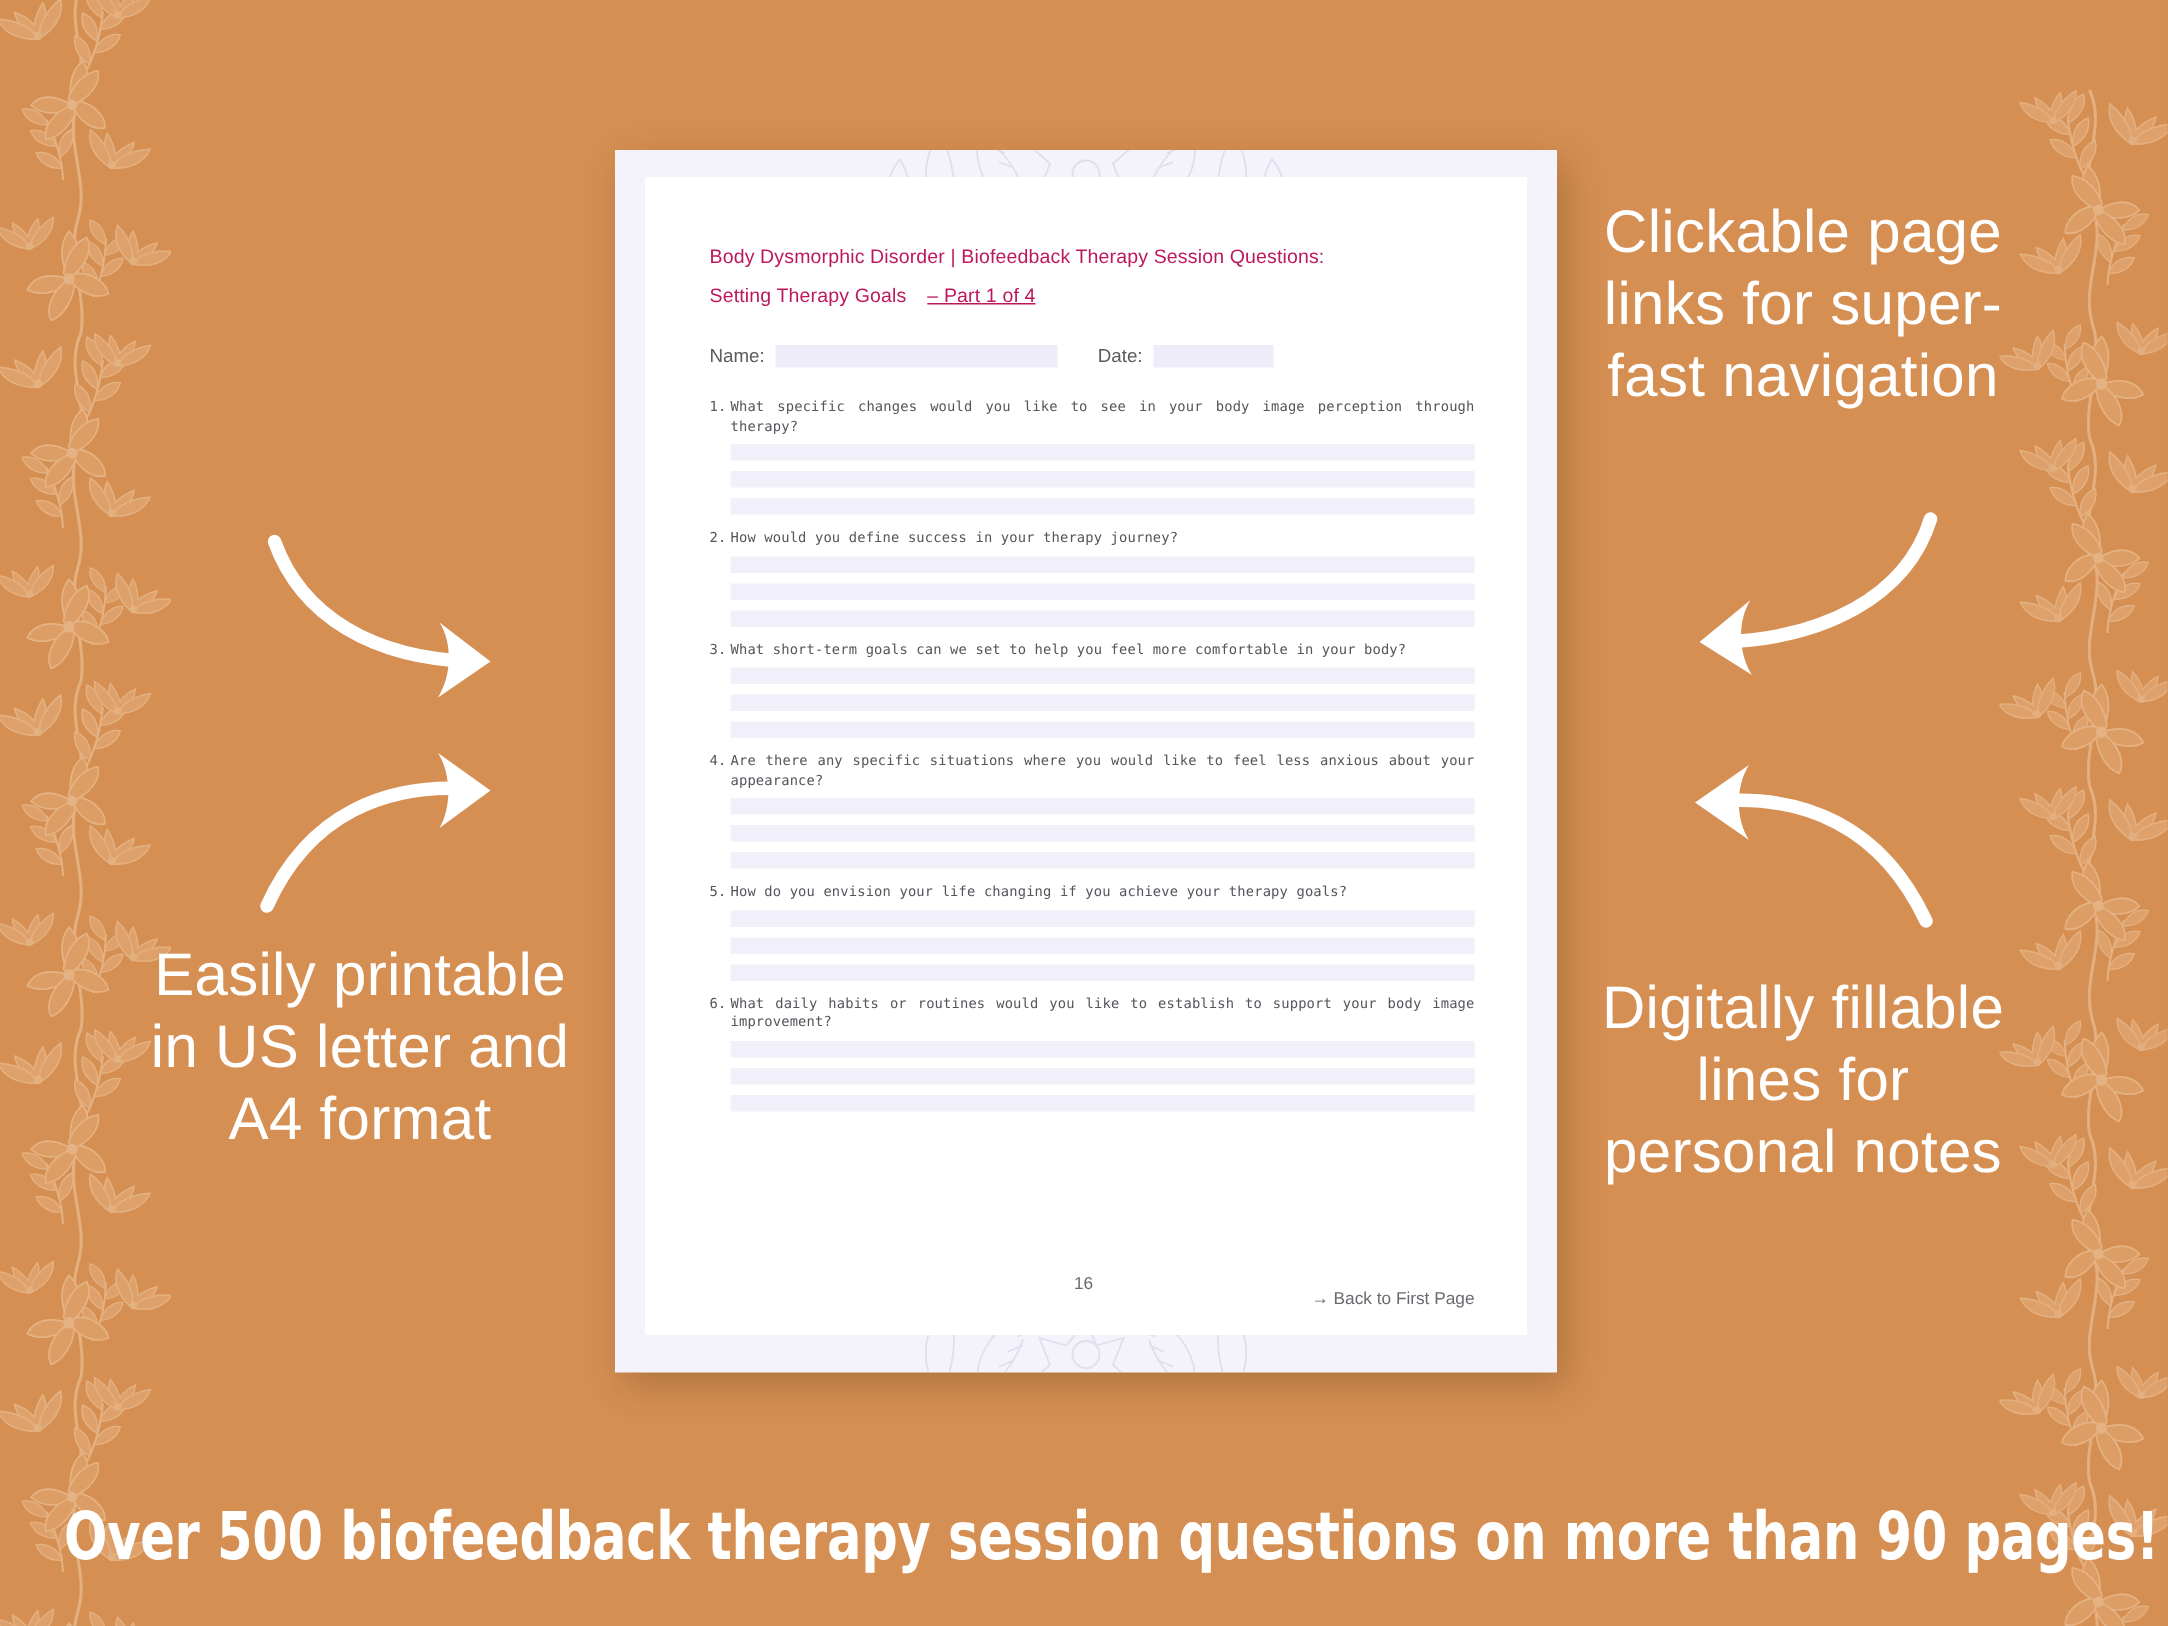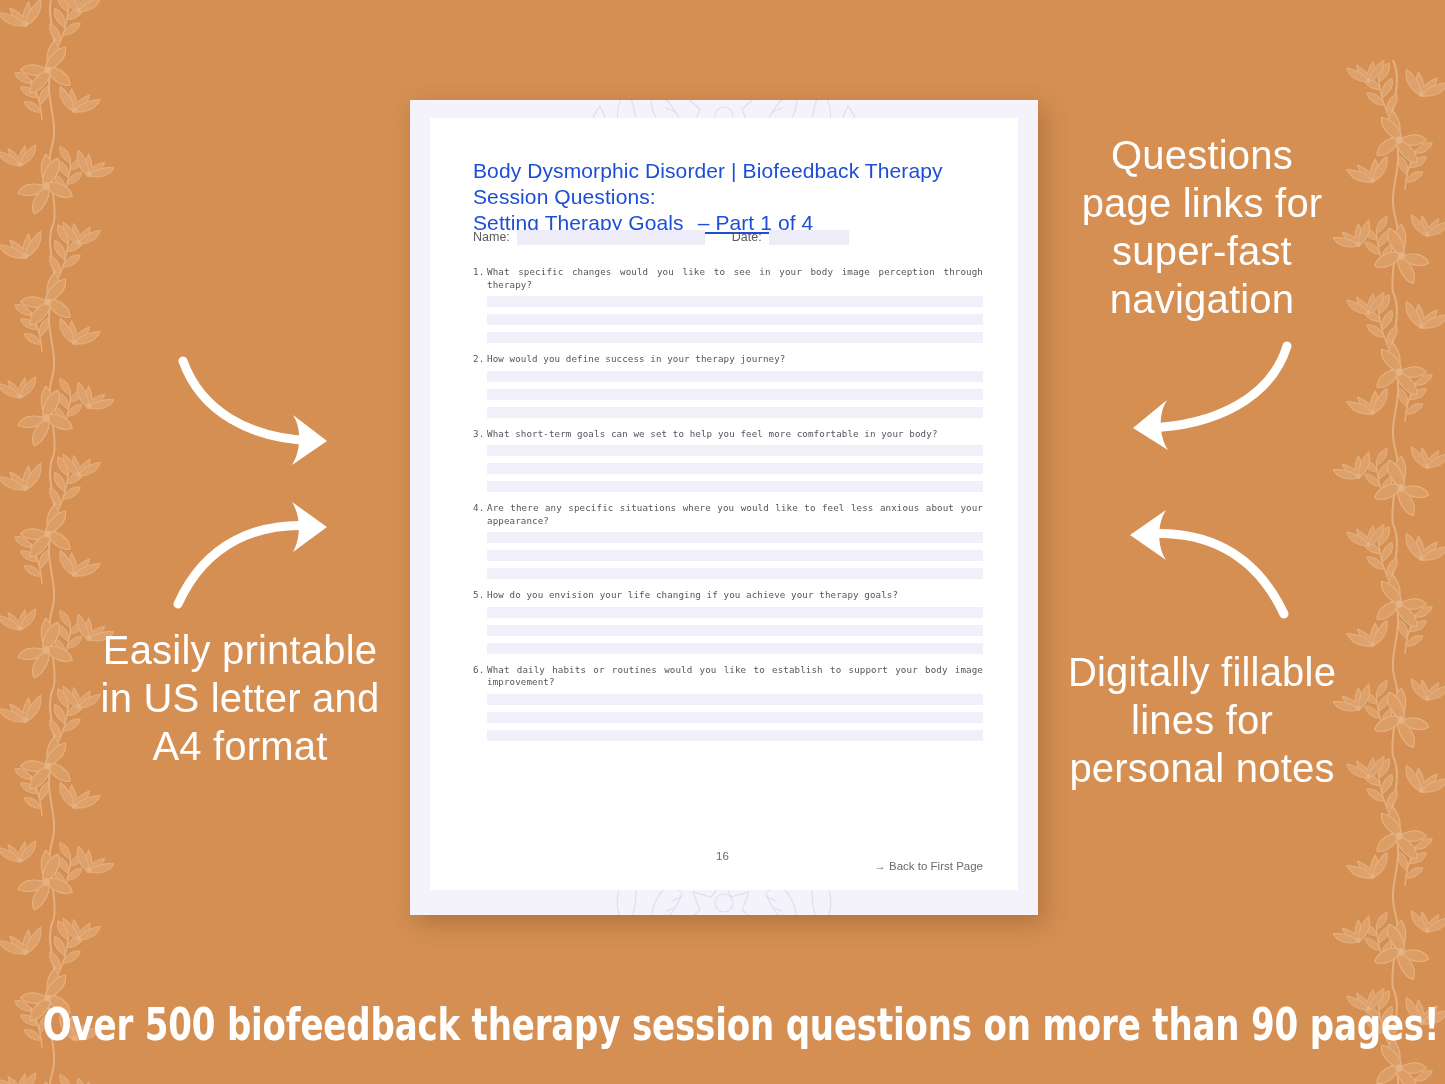--- a/index.html
+++ b/index.html
@@ -89,22 +89,22 @@
     height: 772px;
     background: #ffffff;
   }
 
   
   #doc-title {
     position: absolute;
     left: 43px;
     top: 40px;
     width: 510px;
-    color: #1d4ed8;
-    font-size: 21px;
+    color: #be185d;
+    font-size: 13px;
     line-height: 26px;
     letter-spacing: 0.1px;
   }
   #title-line2 .part-label { margin-left: 14px; text-decoration: underline; }
 
   #name-date-row {
     position: absolute;
     left: 43px;
     top: 111px;
     width: 510px;
@@ -249,21 +249,21 @@
 
   <svg class="vine right" viewBox="0 0 118 1084" preserveAspectRatio="none">
     <use href="#vineunit" x="0" y="60"></use>
     <use href="#vineunit" x="0" y="292"></use>
     <use href="#vineunit" x="0" y="524"></use>
     <use href="#vineunit" x="0" y="756"></use>
     <use href="#vineunit" x="0" y="988"></use>
   </svg>
 
   <div class="caption" id="cap-bl">Easily printable in US letter and A4 format</div>
-  <div class="caption" id="cap-tr">Questions page links for super-fast navigation</div>
+  <div class="caption" id="cap-tr">Clickable page links for super-fast navigation</div>
   <div class="caption" id="cap-br">Digitally fillable lines for personal notes</div>
 
   <svg class="arrow" id="arr-tl" viewBox="0 0 190 110">
     <path d="M8,6 C26,56 74,84 140,86" stroke="#ffffff" stroke-width="9" fill="none" stroke-linecap="round"></path>
     <path d="M118,60 L152,86 L117,110 C126,96 127,74 118,60 Z" fill="#ffffff"></path>
   </svg>
   <svg class="arrow" id="arr-bl" viewBox="0 0 190 110">
     <path d="M6,104 C34,42 86,22 142,26" stroke="#ffffff" stroke-width="9" fill="none" stroke-linecap="round"></path>
     <path d="M120,2 L155,27 L121,52 C129,38 129,16 120,2 Z" fill="#ffffff"></path>
   </svg>

